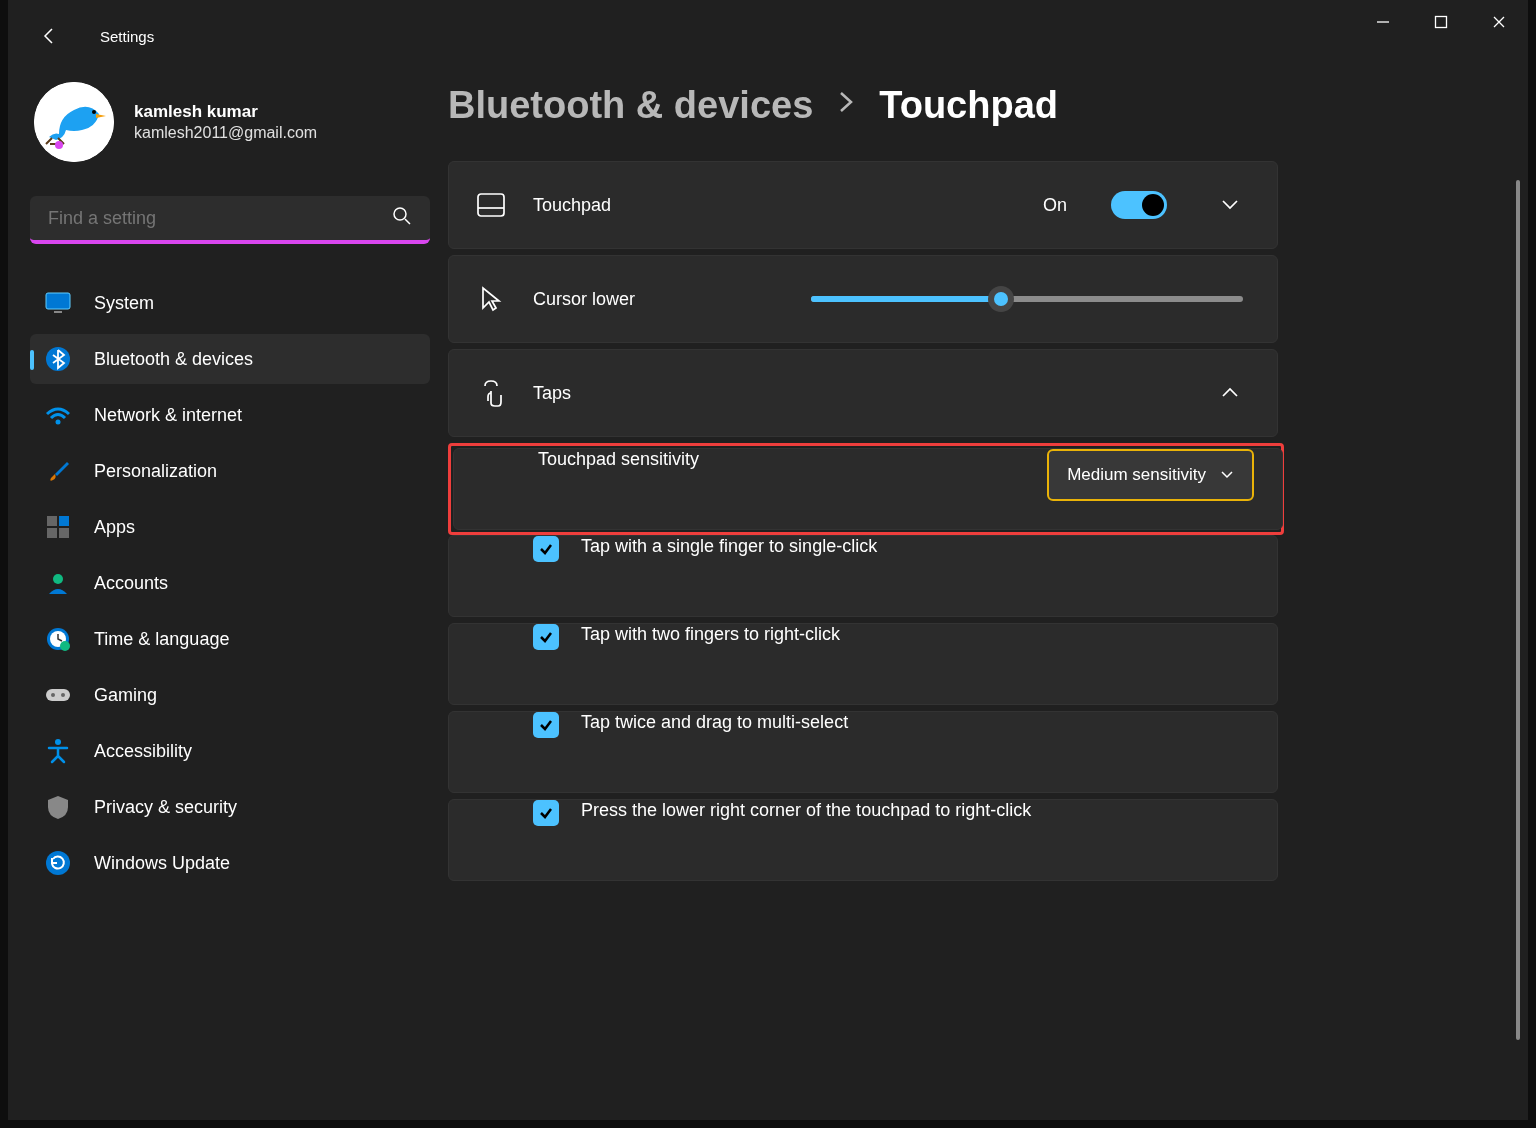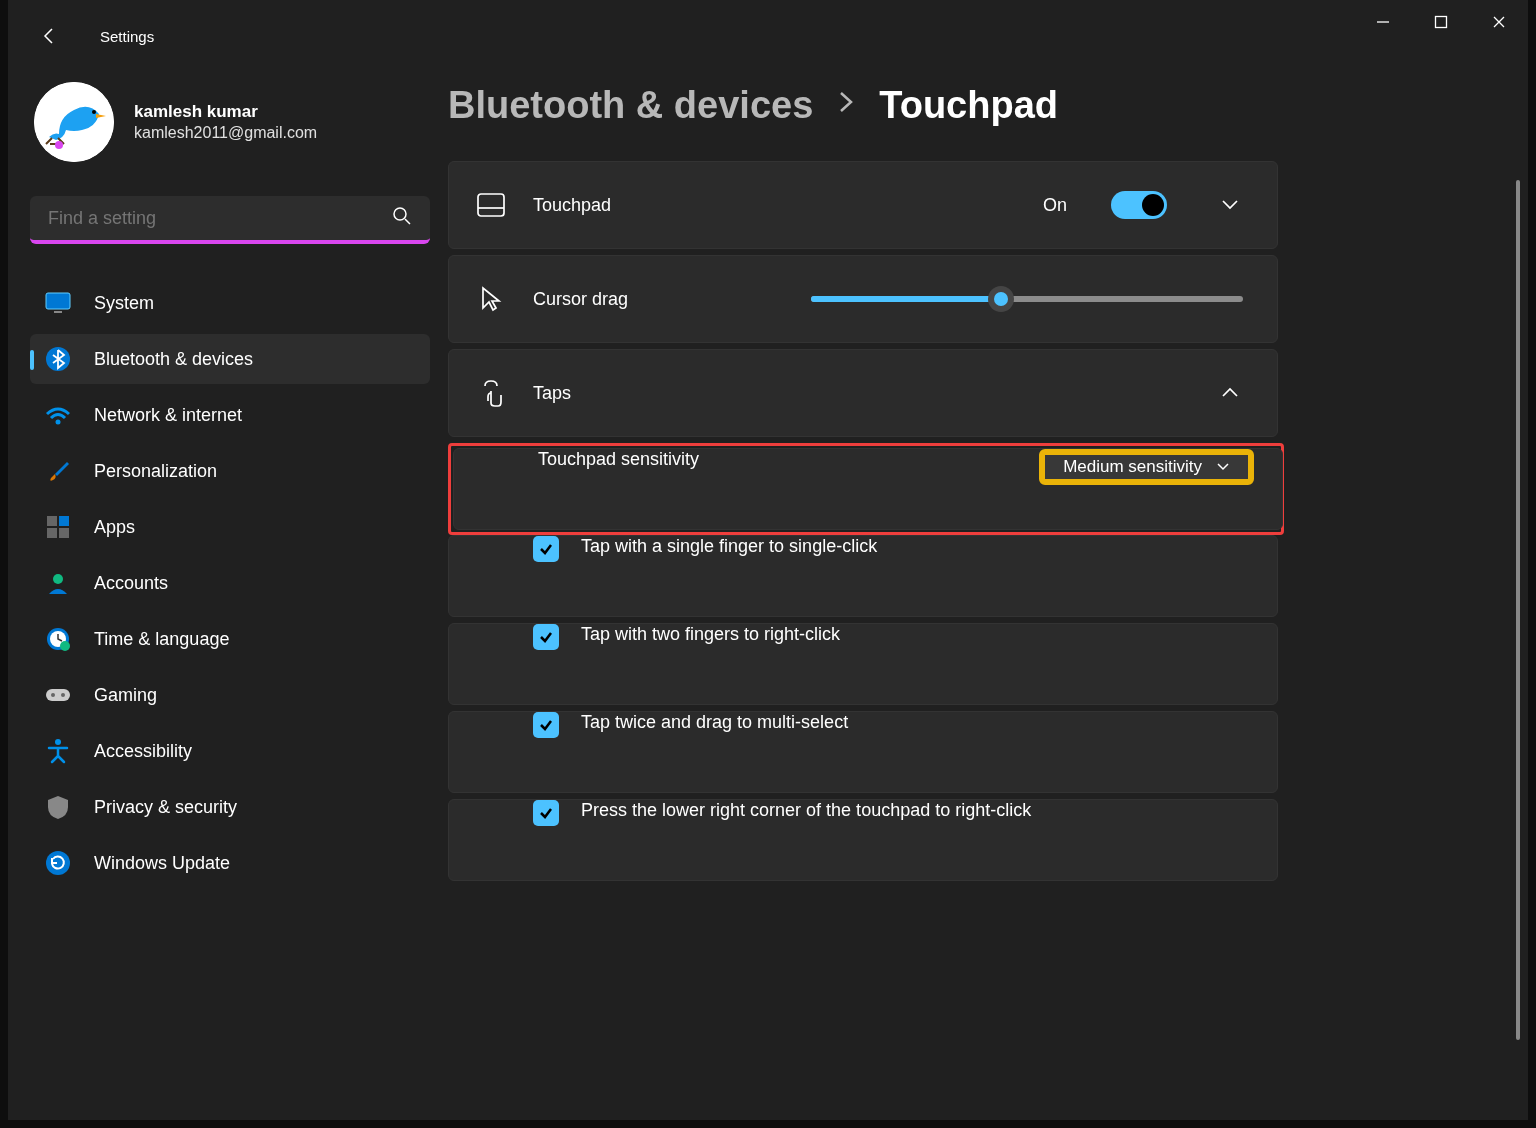--- a/index.html
+++ b/index.html
@@ -214,23 +214,23 @@
   .sub-row {
     height: 80px;
     display: flex; align-items: flex-start;
     padding: 0 28px 0 84px;
     gap: 22px;
     border-top: 1px solid #333;
   }
   .sub-row-first { border-top: none; }
   .dropdown {
     background: #383838;
-    border: 6px solid #eab308;
+    border: 2px solid #eab308;
     border-radius: 6px;
-    height: 36px;
+    height: 52px;
     display: flex; align-items: center;
     padding: 0 18px;
     gap: 14px;
     cursor: pointer;
     font-size: 17px;
   }
   .checkbox {
     width: 26px; height: 26px;
     background: #4cc2ff;
     border-radius: 5px;
@@ -450,21 +450,21 @@
     </div>
 
 
     <div class="panel">
       <div class="panel-row">
         <span class="panel-icon">
           <svg width="24" height="28">
               <path d="M4 3 L4 23 L10 17 L14 25 L17 23 L13 16 L20 16 Z" stroke="#fff" stroke-width="1.7" fill="none"></path>
             </svg>
         </span>
-        <span class="panel-label">Cursor drag</span>
+        <span class="panel-label">Cursor lower</span>
         <div class="slider-wrap">
           <div class="slider">
             <div class="slider-fill"></div>
             <div class="slider-thumb"></div>
           </div>
         </div>
       </div>
     </div>
 
     <div class="panel">

